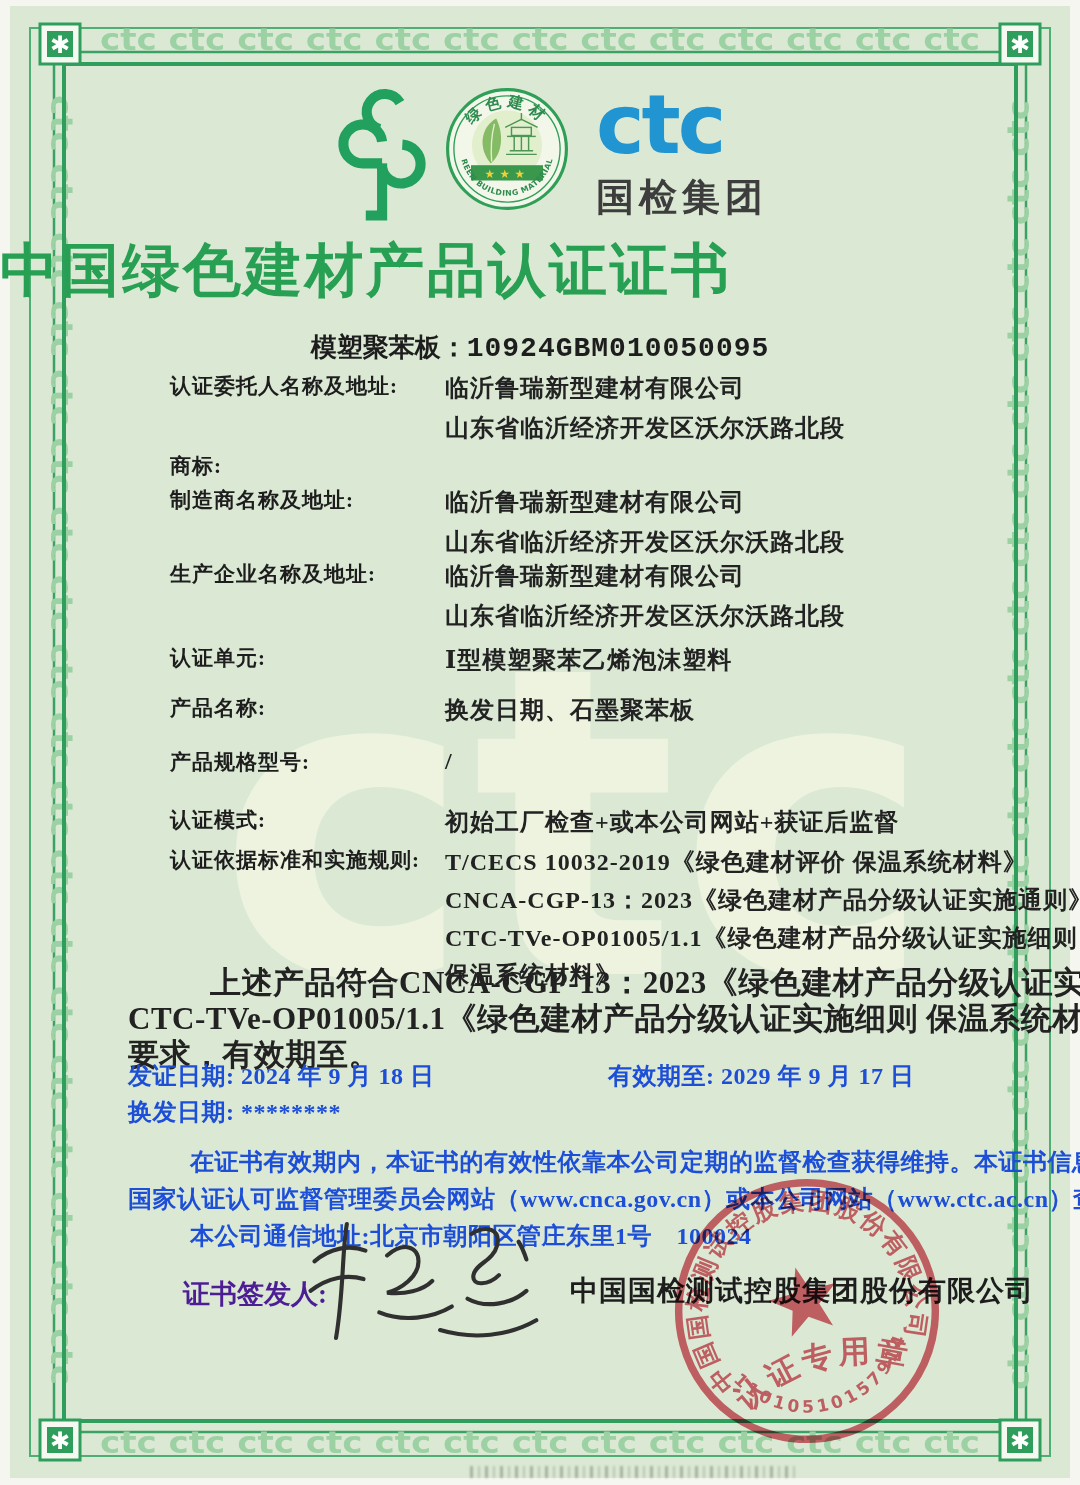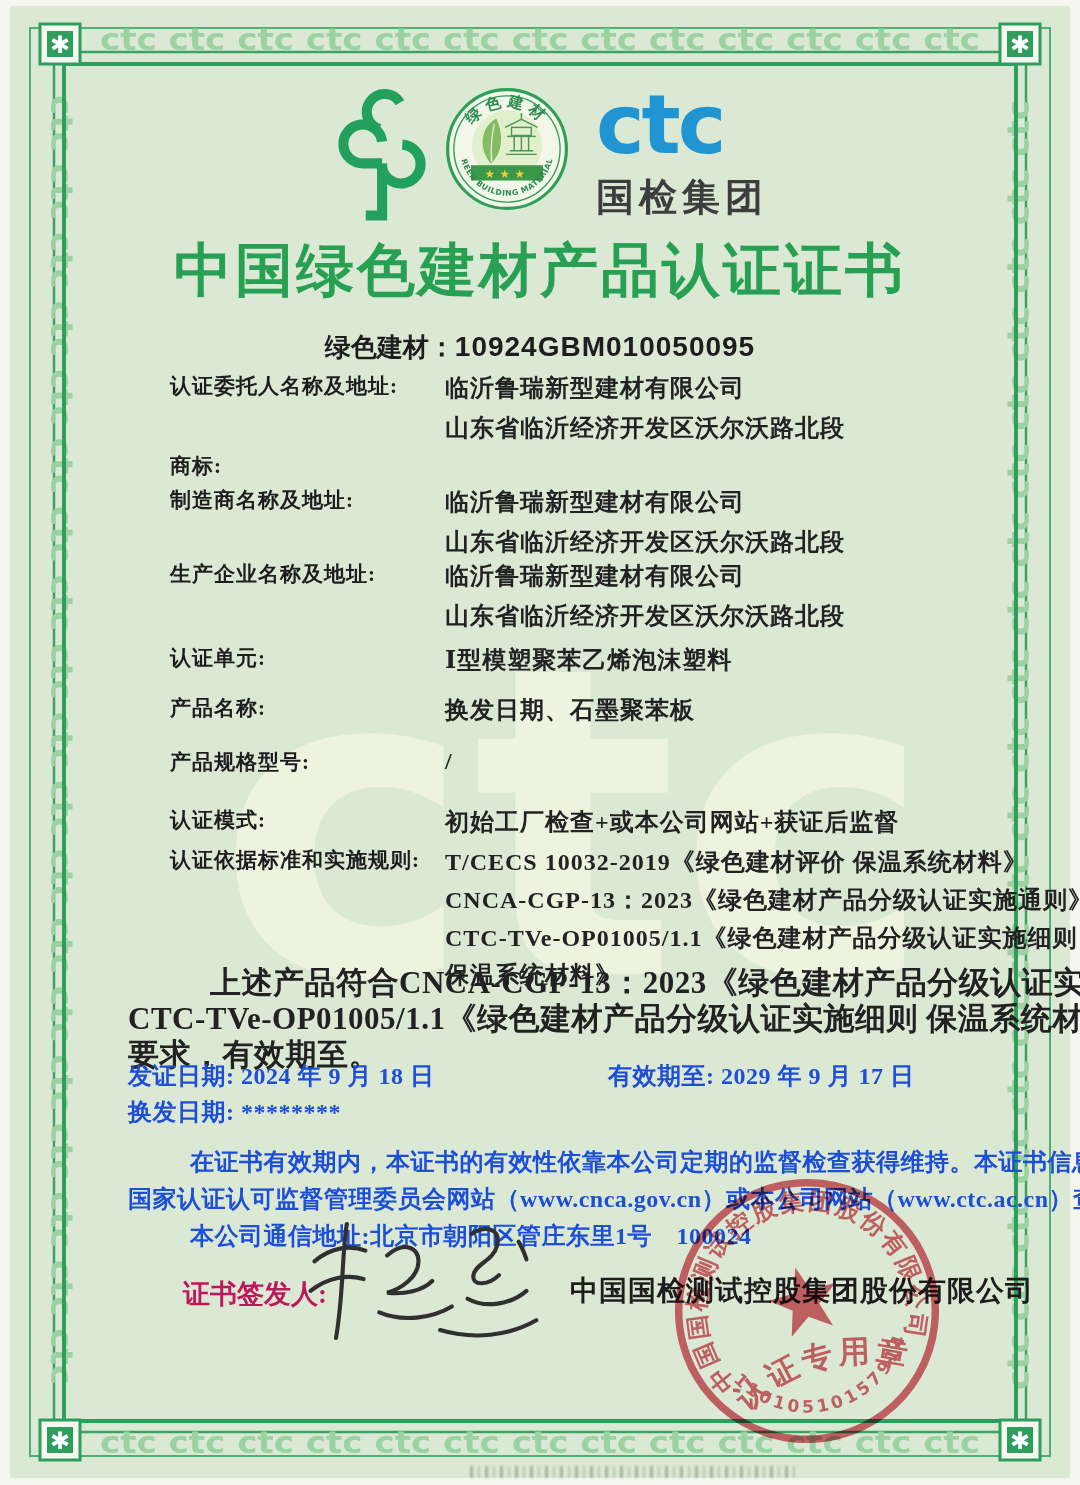--- a/index.html
+++ b/index.html
@@ -15,28 +15,28 @@
   }
   .abs{position:absolute;}
   svg{display:block;}
   .watermark{
     position:absolute;left:215px;top:545px;width:720px;height:560px;
     font-family:"DejaVu Sans",sans-serif;font-weight:bold;
     font-size:430px;line-height:560px;color:#edf3df;
     user-select:none;pointer-events:none;text-align:center;
   }
   .title{
-    position:absolute;left:0;top:232px;width:1080px;text-align:center;
+    position:absolute;left:0;top:232px;width:1080px;text-align:left;
     font-size:58px;font-weight:bold;color:#28a053;letter-spacing:3px;
   }
   .certno-line{
     position:absolute;left:0;top:330px;width:1080px;text-align:center;
     font-size:26px;font-weight:bold;color:#1d1d1d;
   }
-  .certno-num{font-family:Liberation Sans, sans-serif;font-size:28px;letter-spacing:1px;text-align:right;}
+  .certno-num{font-family:Liberation Mono, monospace;font-size:28px;letter-spacing:1px;text-align:right;}
   .lbl{
     position:absolute;left:170px;
     font-size:21px;font-weight:bold;color:#1d1d1d;letter-spacing:1px;white-space:nowrap;
   }
   .val{
     position:absolute;left:445px;
     font-size:24px;font-weight:bold;color:#222;letter-spacing:1px;white-space:nowrap;
   }
   .para{
     position:absolute;
@@ -50,21 +50,21 @@
     position:absolute;left:596px;top:84px;
     font-family:"DejaVu Sans",sans-serif;font-weight:bold;
     font-size:82px;line-height:82px;color:#2095d2;letter-spacing:-3px;
   }
   .ctc-groupname{
     position:absolute;left:596px;top:172px;
     font-size:38px;font-weight:bold;color:#3d3d3d;letter-spacing:5px;
   }
   .signer-label{
     position:absolute;left:183px;top:1276px;
-    font-size:27px;font-weight:bold;color:#be185d;
+    font-size:27px;font-weight:bold;color:#4c1d95;
   }
   .signer-company{
     position:absolute;left:570px;top:1272px;z-index:2;
     font-size:28px;font-weight:bold;color:#1d1d1d;letter-spacing:1px;
   }
   .stamp{
     position:absolute;left:668px;top:1172px;z-index:3;
     mix-blend-mode:multiply;opacity:0.9;
   }
   .signature{position:absolute;left:285px;top:1218px;z-index:2;}
@@ -156,21 +156,21 @@
     <textPath href="#sealBottomArc" startOffset="50%" text-anchor="middle">GREEN BUILDING MATERIALS</textPath>
   </text>
 </svg>
 
 <div class="ctc-wordmark">ctc</div>
 <div class="ctc-groupname">国检集团</div>
 
 <div class="title">中国绿色建材产品认证证书</div>
 
 <div class="certno-line">
-  <span>绿色建材：</span><span class="certno-num">10924GBM010050095</span>
+  <span>模塑聚苯板：</span><span class="certno-num">10924GBM010050095</span>
 </div>
 
 <div class="lbl" style="top:372px">认证委托人名称及地址:</div>
 <div class="val" style="top:372px">临沂鲁瑞新型建材有限公司</div>
 <div class="val" style="top:412px">山东省临沂经济开发区沃尔沃路北段</div>
 
 <div class="lbl" style="top:452px">商标:</div>
 
 <div class="lbl" style="top:486px">制造商名称及地址:</div>
 <div class="val" style="top:486px">临沂鲁瑞新型建材有限公司</div>

